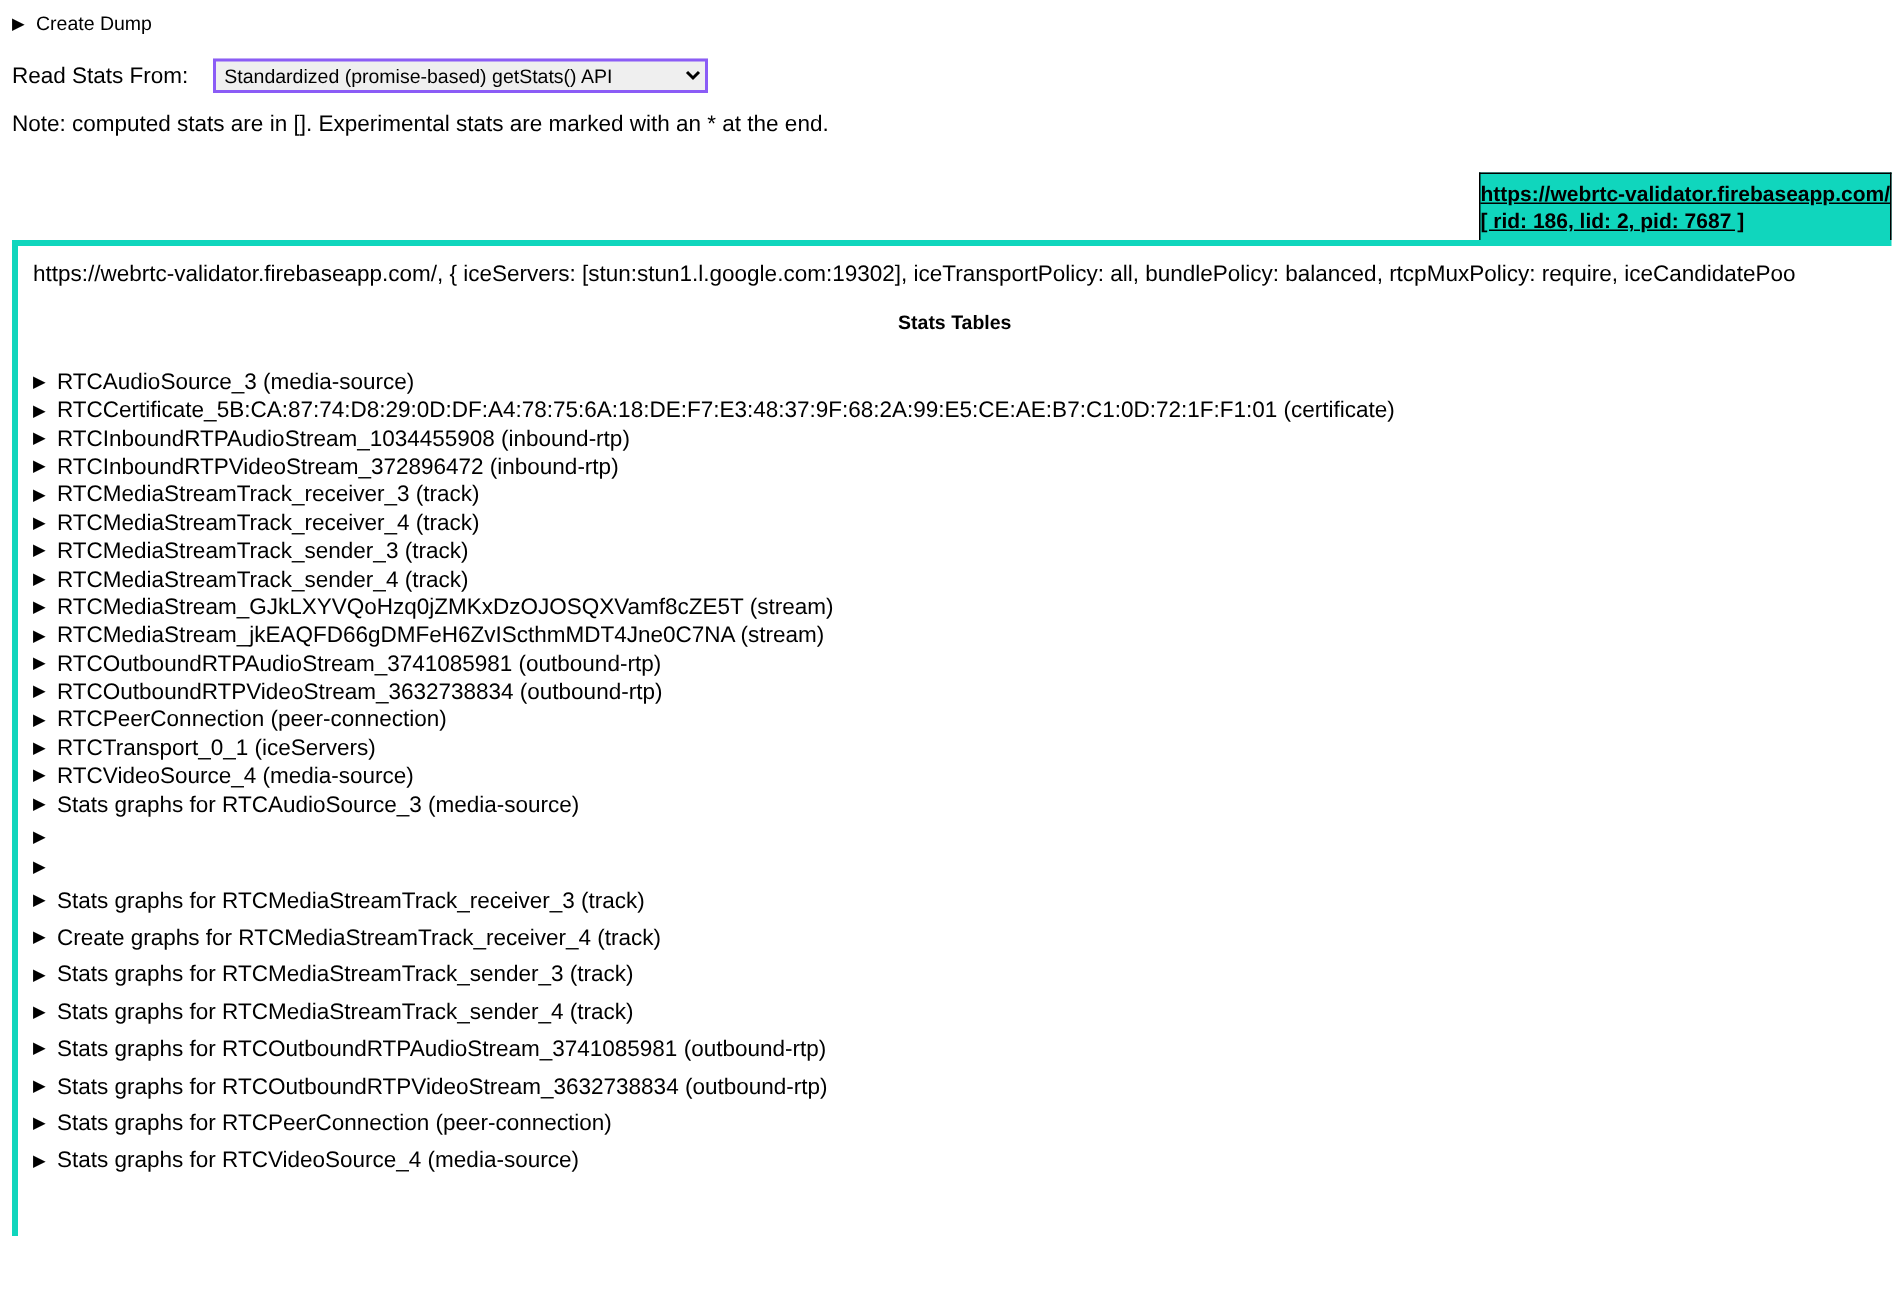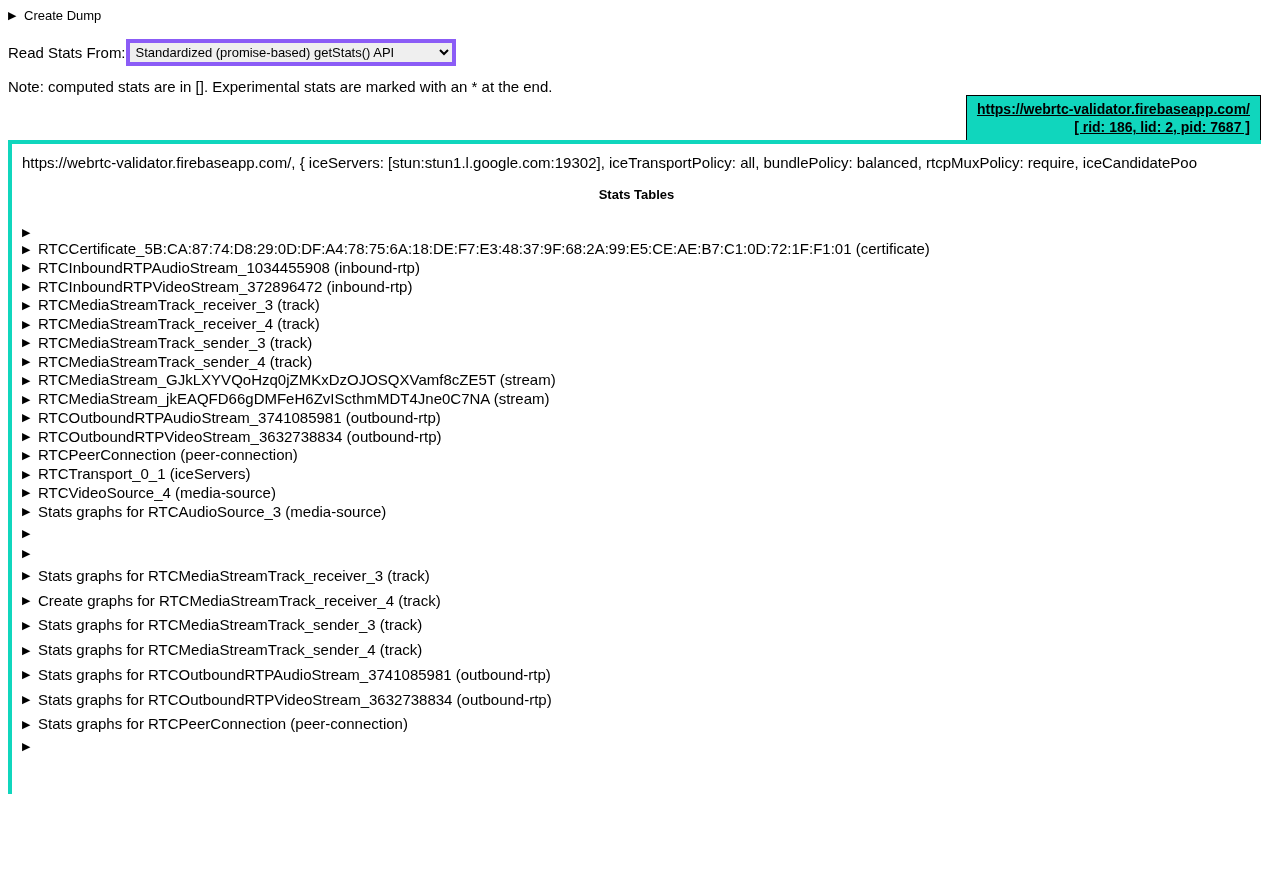--- a/index.html
+++ b/index.html
@@ -20,46 +20,47 @@
       margin-bottom: 16px;
     }
     .tri {
       font-size: 11px;
       display: inline-block;
       width: 12px;
     }
     .controls-row {
       display: flex;
       align-items: center;
-      gap: 0;
+      gap: 16px;
       margin-bottom: 12px;
       font-size: 15px;
     }
     select {
       font-size: 13px;
       font-family: Arial, Helvetica, sans-serif;
       padding: 1px 2px;
-      border: 4px solid #8b5cf6;
+      border: 2px solid #8b5cf6;
       background: #efefef;
       min-width: 330px;
     }
     .note {
       font-size: 15px;
+      margin-bottom: 24px;
     }
     .tab-bar {
       display: flex;
       justify-content: flex-end;
       margin-bottom: 0;
     }
     .tab {
       background: #10d6bd;
       border: 1px solid #000;
       border-bottom: none;
-      padding: 4px 10px;
-      text-align: right;
+      padding: 4px 0;
+      text-align: left;
       font-size: 14px;
       font-weight: bold;
       text-decoration: underline;
       cursor: pointer;
       line-height: 1.3;
     }
     .tab-line2 {
       display: block;
     }
     .panel {
@@ -114,20 +115,21 @@
     <span class="tab-line2">[ rid: 186, lid: 2, pid: 7687 ]</span>
   </div>
 </div>
 
 <div class="panel">
   <div class="config-line">https://webrtc-validator.firebaseapp.com/, { iceServers: [stun:stun1.l.google.com:19302], iceTransportPolicy: all, bundlePolicy: balanced, rtcpMuxPolicy: require, iceCandidatePoo</div>
   <div class="stats-heading">Stats Tables</div>
   <div class="stats-list" id="stats-list">
       <div class="stats-item">
         <span class="tri">▶</span>
+        <span>RTCAudioSource_3 (media-source)</span>
       </div>
       <div class="stats-item">
         <span class="tri">▶</span>
         <span>RTCCertificate_5B:CA:87:74:D8:29:0D:DF:A4:78:75:6A:18:DE:F7:E3:48:37:9F:68:2A:99:E5:CE:AE:B7:C1:0D:72:1F:F1:01 (certificate)</span>
       </div>
       <div class="stats-item">
         <span class="tri">▶</span>
         <span>RTCInboundRTPAudioStream_1034455908 (inbound-rtp)</span>
       </div>
       <div class="stats-item">
@@ -211,15 +213,16 @@
       <div class="stats-item spaced">
         <span class="tri">▶</span>
         <span>Stats graphs for RTCOutboundRTPVideoStream_3632738834 (outbound-rtp)</span>
       </div>
       <div class="stats-item spaced">
         <span class="tri">▶</span>
         <span>Stats graphs for RTCPeerConnection (peer-connection)</span>
       </div>
       <div class="stats-item spaced">
         <span class="tri">▶</span>
+        <span>Stats graphs for RTCVideoSource_4 (media-source)</span>
       </div>
     </div>
 </div>
 
 </body></html>

